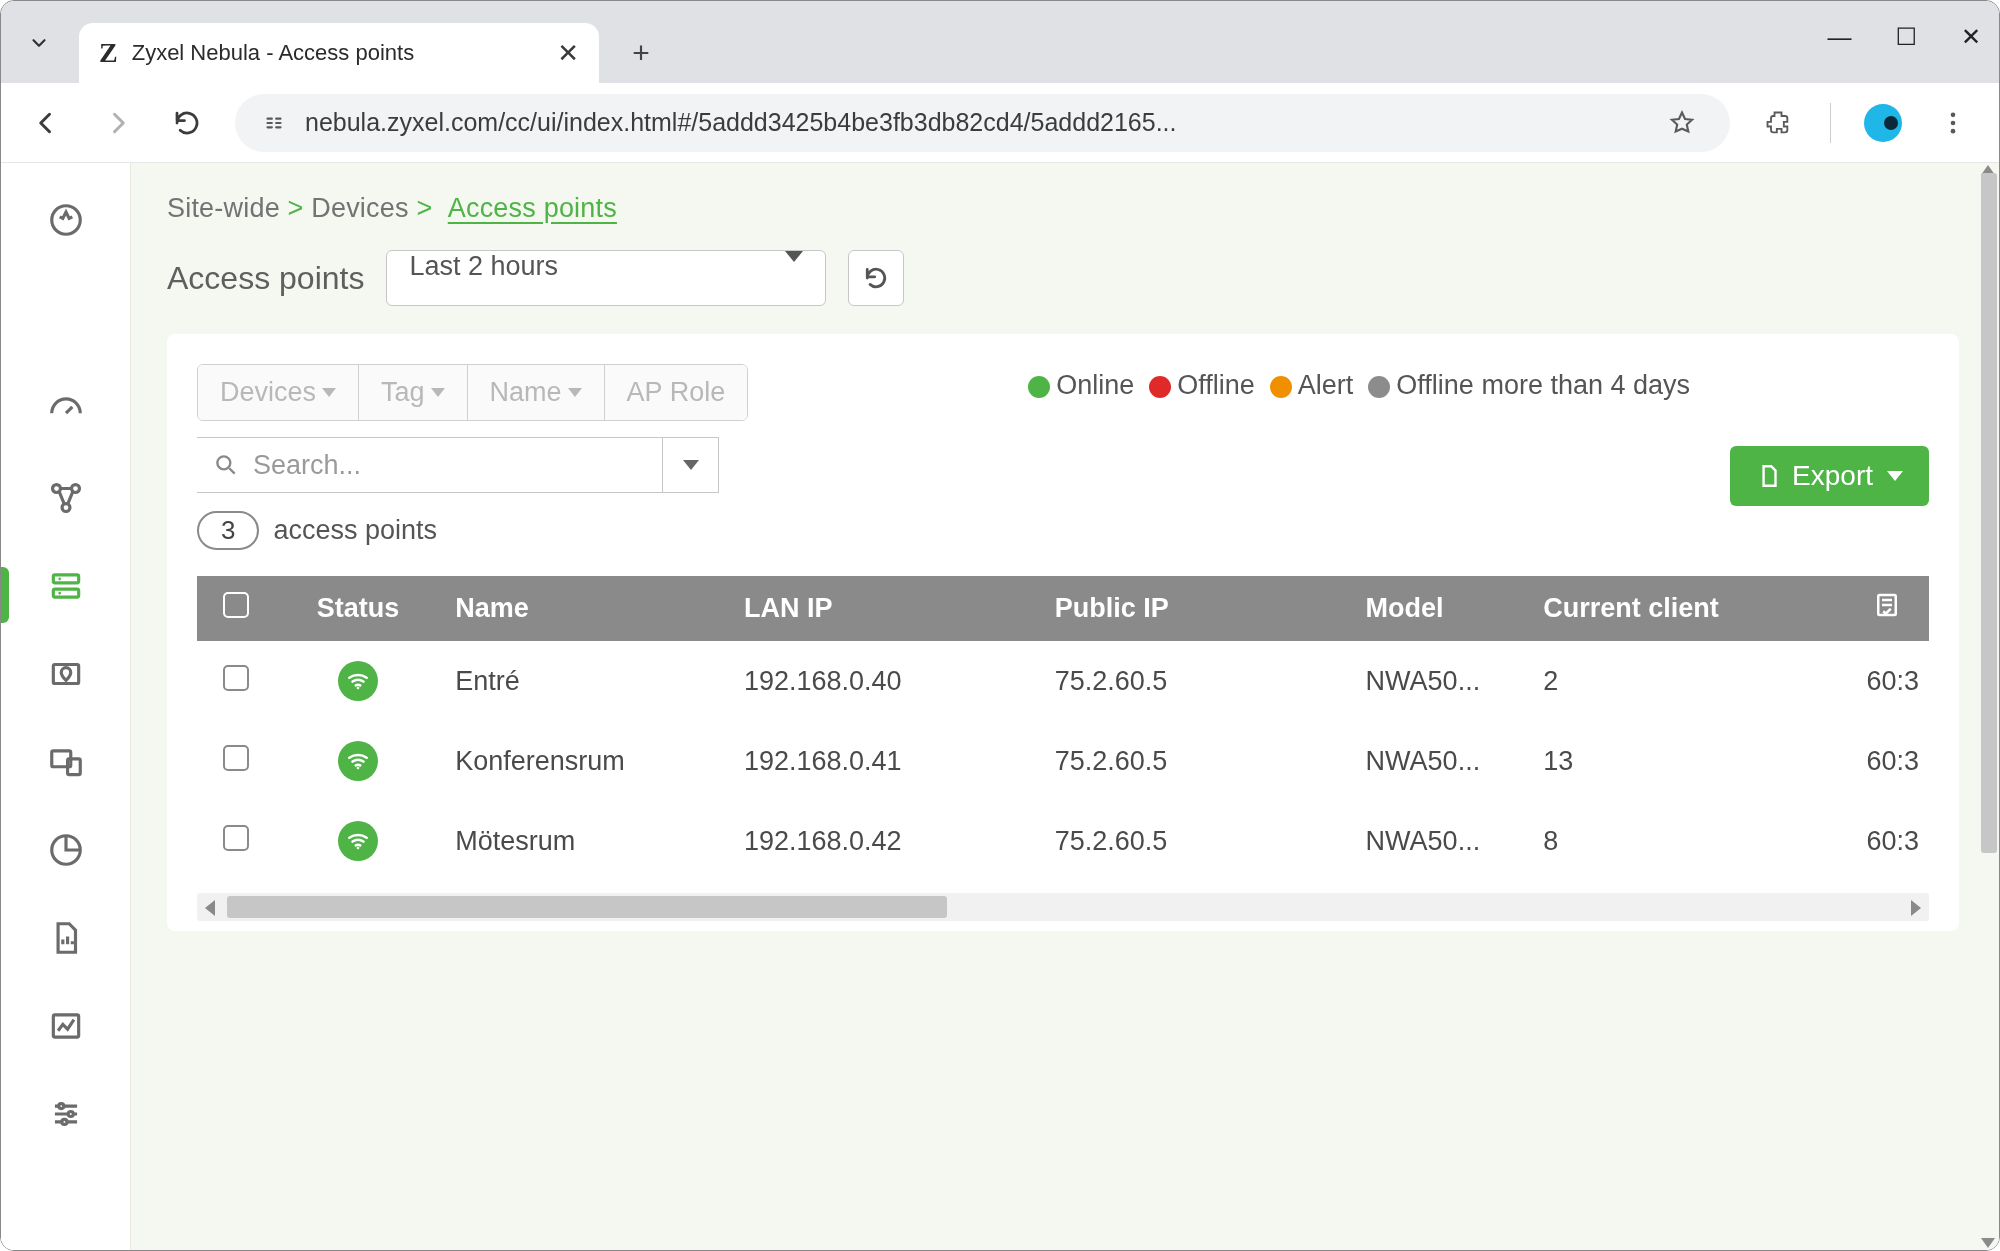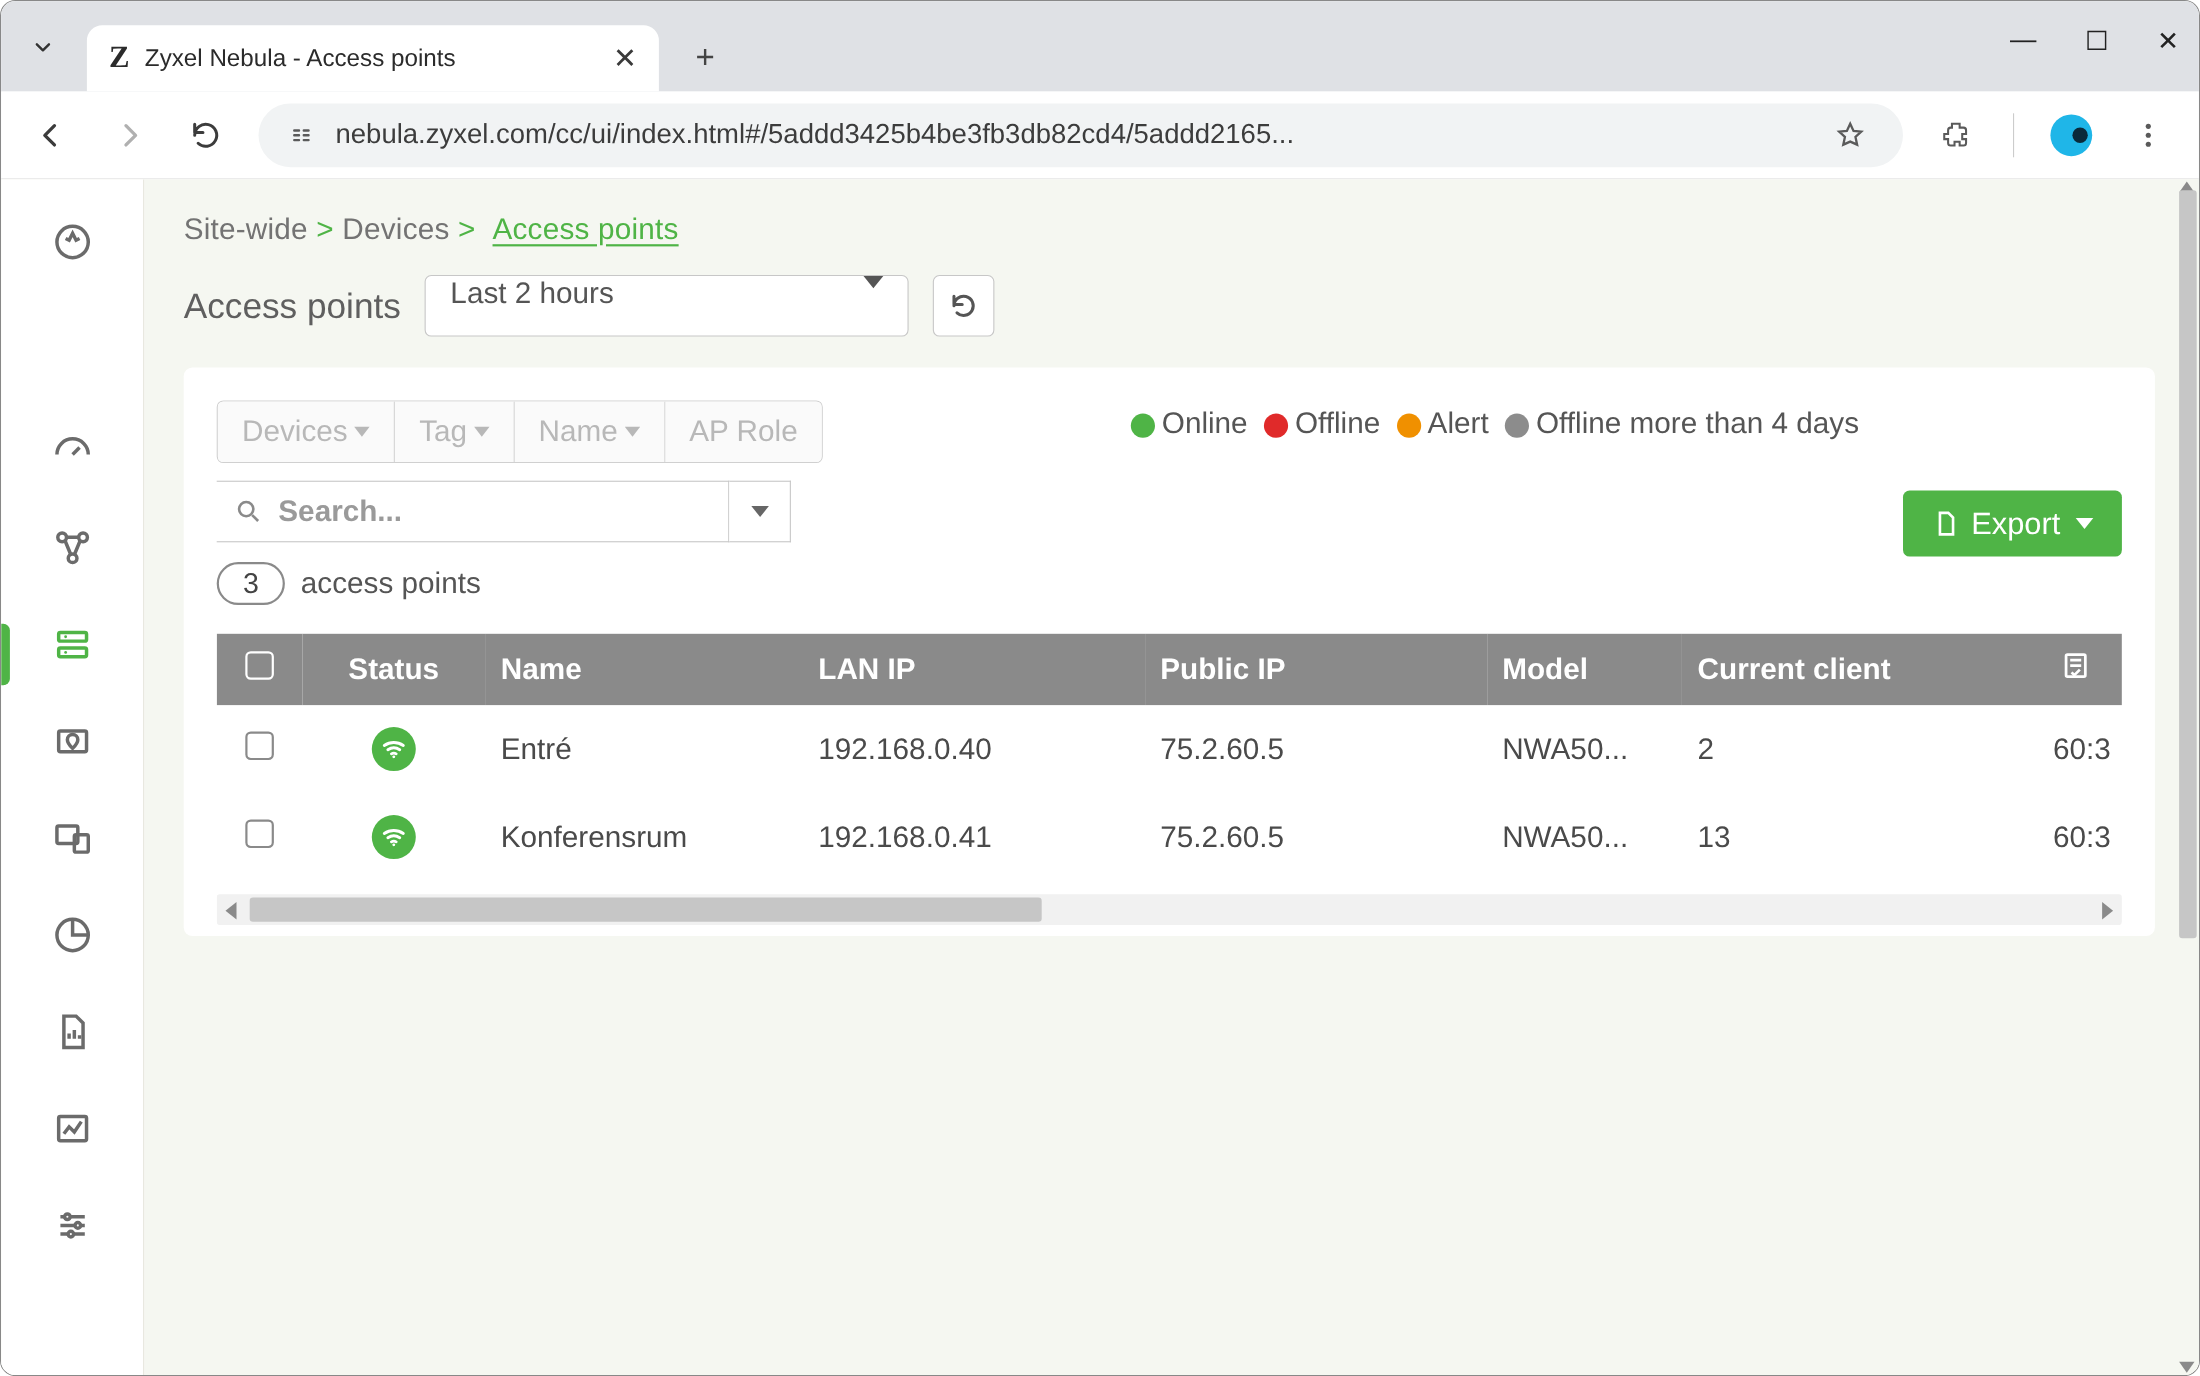--- a/index.html
+++ b/index.html
@@ -152,21 +152,21 @@
   padding: 12px 22px; font-size: 27px; color:#b8b8b8; background:#fafafa; border-right:1px solid #d0d0d0; display:flex; align-items:center; gap:6px;
 }
 .btn-group .gbtn:last-child { border-right:none; }
 .gbtn .small-caret { border-left:7px solid transparent; border-right:7px solid transparent; border-top:9px solid #b8b8b8; }
 
 .search-row { margin-top: 16px; display:flex; align-items:center; }
 .search-box {
   border-top:1px solid #c7c7c7; border-bottom:1px solid #c7c7c7; border-right:1px solid #c7c7c7;
   border-left: none;
   border-radius:0 0 0 0; height:56px; width: 466px; display:flex; align-items:center;
-  padding: 0 16px; gap: 14px; font-size: 27px; color:#9a9a9a; background:#fff;font-weight:bold;
+  padding: 0 16px; gap: 14px; font-size: 27px; color:#9a9a9a; background:#fff;
 }
 .search-box svg { width:26px; height:26px; stroke:#8a8a8a; fill:none; stroke-width:2.2; }
 .search-dd {
   border:1px solid #c7c7c7; border-left:none; width:56px; height:56px; display:flex; align-items:center; justify-content:center; background:#fff;
 }
 .search-dd .caret { border-left:8px solid transparent; border-right:8px solid transparent; border-top:10px solid #666; }
 
 .legend {
   flex:1; padding-left: 250px; font-size: 27px; color:#555; line-height:1.6;
 }
@@ -481,20 +481,35 @@
                         <circle cx="12" cy="18.5" r="1.2" fill="#fff" stroke="none"></circle>
                       </svg>
     </span></td>
     <td class="name">Konferensrum</td>
     <td class="lan">192.168.0.41</td>
     <td class="pub">75.2.60.5</td>
     <td class="model">NWA50...</td>
     <td class="client">13</td>
     <td class="last">60:3</td>
   </tr>
+                <tr>
+    <td class="first"><span class="chk"></span></td>
+    <td class="status"><span class="wifi-icon">
+      <svg viewBox="0 0 24 24">
+                        <path d="M4 9a14 14 0 0 1 16 0M7 12.5a9 9 0 0 1 10 0M10 16a4 4 0 0 1 4 0" stroke-linecap="round"></path>
+                        <circle cx="12" cy="18.5" r="1.2" fill="#fff" stroke="none"></circle>
+                      </svg>
+    </span></td>
+    <td class="name">Mötesrum</td>
+    <td class="lan">192.168.0.42</td>
+    <td class="pub">75.2.60.5</td>
+    <td class="model">NWA50...</td>
+    <td class="client">8</td>
+    <td class="last">60:3</td>
+  </tr>
               </tbody>
           </table>
           <div class="hscroll">
             <div class="harr left"></div>
             <div class="hthumb"></div>
             <div class="harr right"></div>
           </div>
         </div>
 
       </div>

